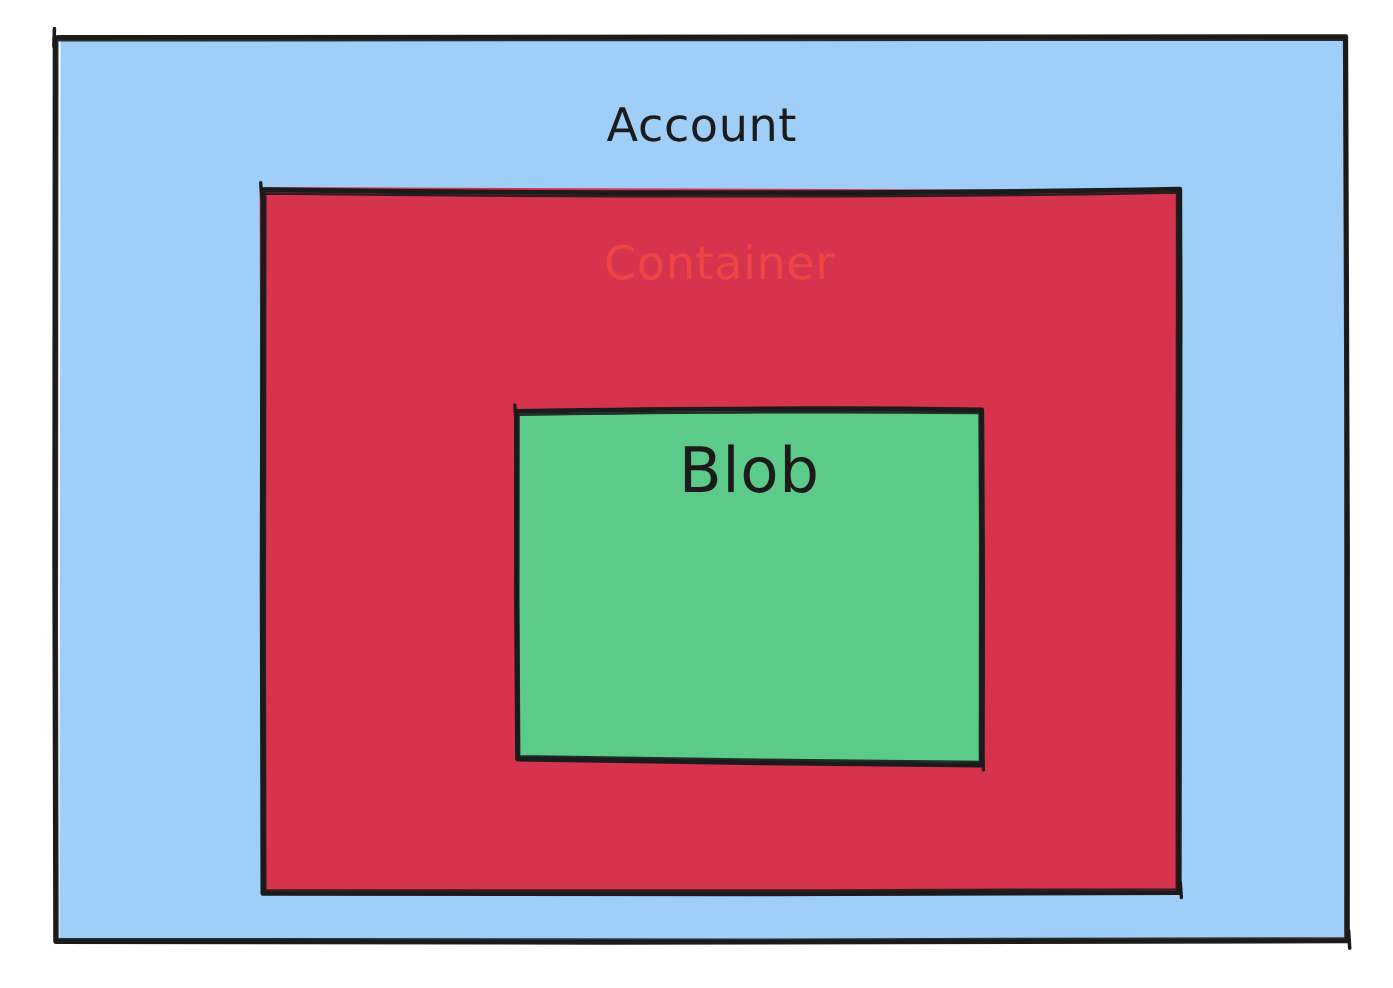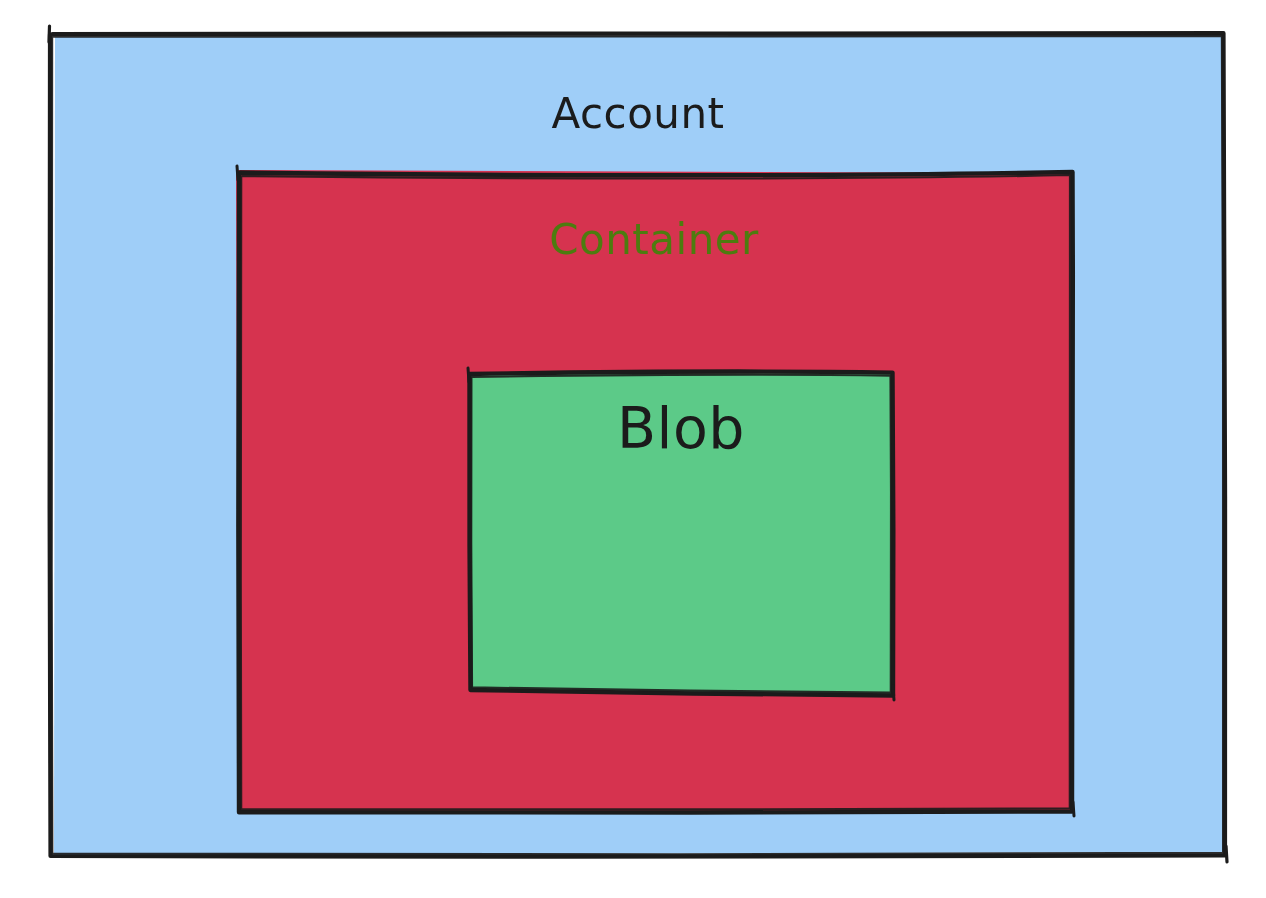--- a/index.html
+++ b/index.html
@@ -131,17 +131,17 @@
                C 760 691.6, 600 690.0, 472.0 687.4
                C 471.2 600, 470.8 455, 471.4 377.6" fill="none" stroke="#1b1b1b" stroke-width="2.2" stroke-linecap="round" stroke-linejoin="round" opacity="0.9"></path>
 
       <path d="M 469 382 L 468 368 M 893 686 L 894 700" fill="none" stroke="#1b1b1b" stroke-width="3" stroke-linecap="round"></path>
     </g>
 
   </svg>
 
   <div class="node-label" id="label-account" style="color: rgb(27, 27, 27);">Account</div>
 
-  <div class="node-label" id="label-container" style="color: #4d7c0f;">Container</div>
+  <div class="node-label" id="label-container" style="color: #ef4444;">Container</div>
 
   <div class="node-label" id="label-blob" style="color: rgb(27, 27, 27);">Blob</div>
 
 </div>
 
 </body></html>

